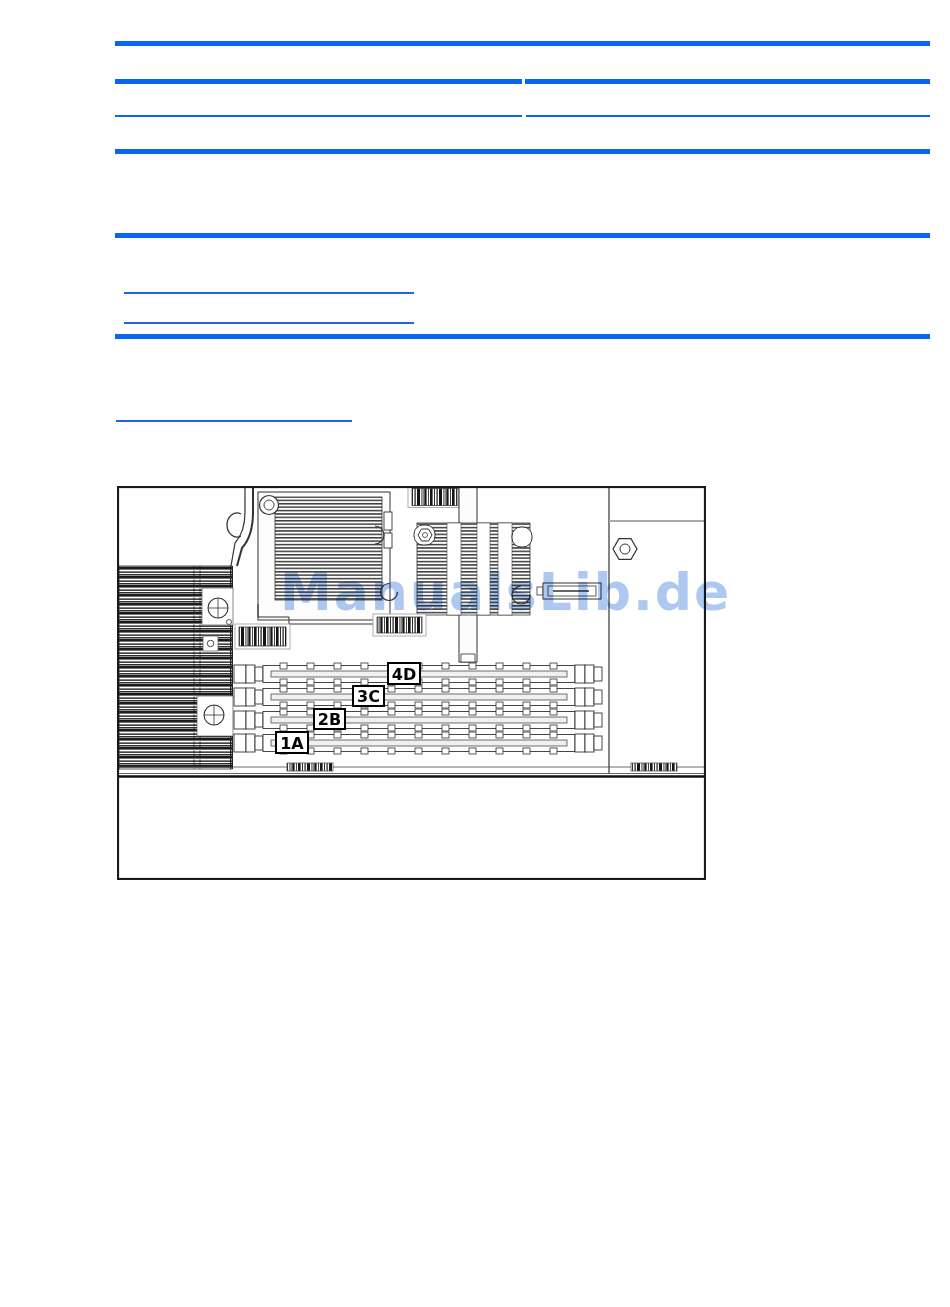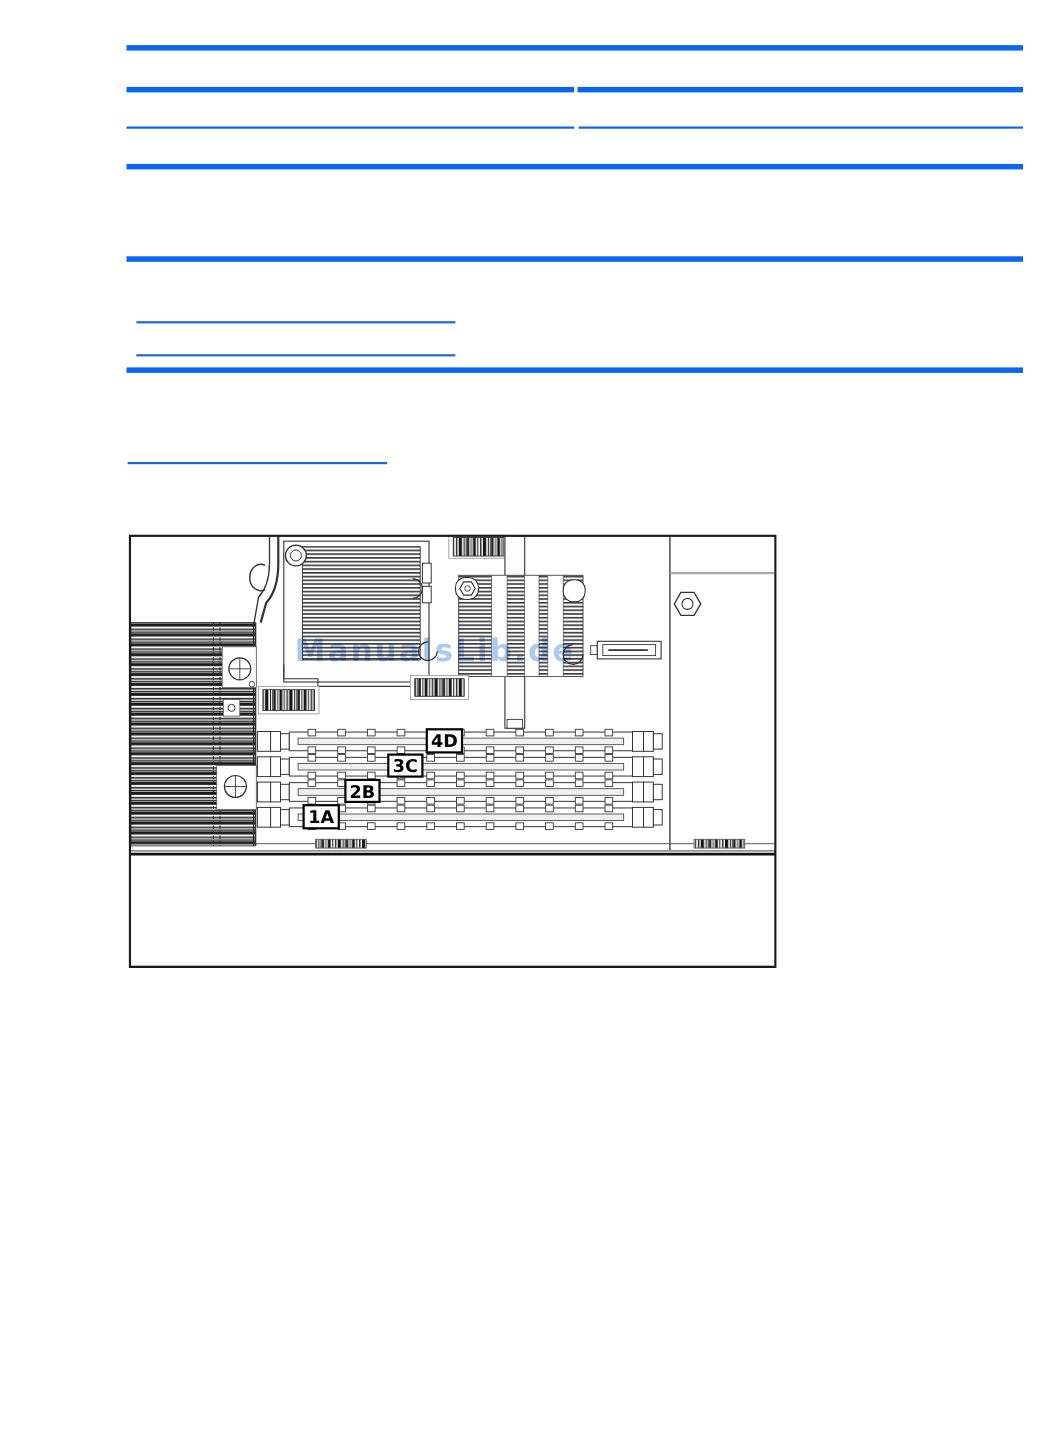--- a/index.html
+++ b/index.html
@@ -5,23 +5,23 @@
   html,body{margin:0;padding:0;background:#fff;}
   .page{
     position:relative;width:950px;height:1307px;background:#fff;overflow:hidden;
     font-family:"DejaVu Sans","Liberation Sans",sans-serif;
   }
   .rule{position:absolute;background:#0a66f2;}
   .link-underline{position:absolute;background:#1e66dd;height:2px;cursor:pointer;}
   .figure{position:absolute;left:117px;top:486px;width:589px;height:394px;}
   .figure svg{position:absolute;left:0;top:0;}
   .watermark{
-    position:absolute;left:151px;top:84px;
+    position:absolute;left:163px;top:84px;
     font-family:"DejaVu Sans","Liberation Sans",sans-serif;
-    font-weight:bold;font-size:28px;line-height:44px;letter-spacing:2px;
+    font-weight:bold;font-size:52px;line-height:44px;letter-spacing:2px;
     color:#adc9f1;mix-blend-mode:multiply;white-space:nowrap;z-index:5;
     pointer-events:none;
   }
   
   .frame{fill:none;stroke:#1a1a1a;stroke-width:2.2;}
   .o{fill:#ffffff;stroke:#333;stroke-width:0.9;}
   .oi{fill:#f0f0f0;stroke:#333;stroke-width:0.7;}
   .thin{fill:none;stroke:#333;stroke-width:0.8;}
   .wht{fill:#ffffff;stroke:#555;stroke-width:0.7;}
   .cp rect{fill:#ffffff;stroke:#333;stroke-width:0.8;}

